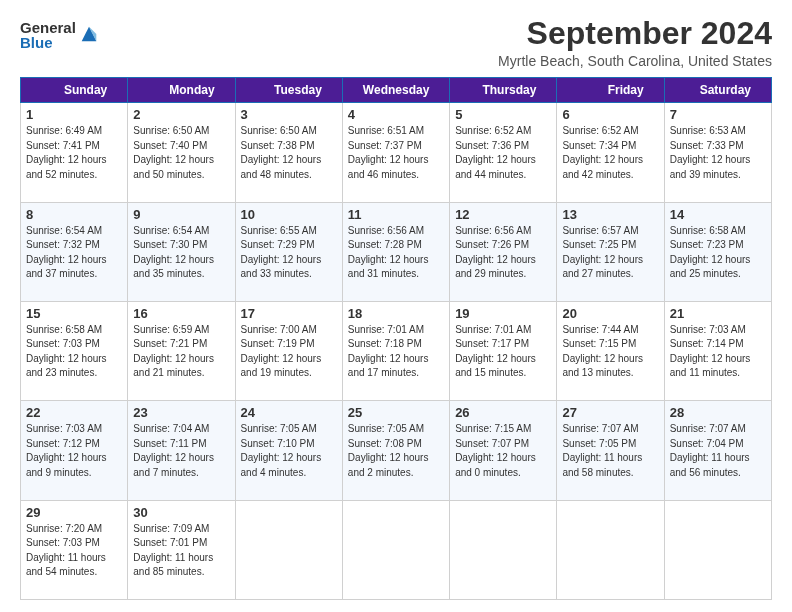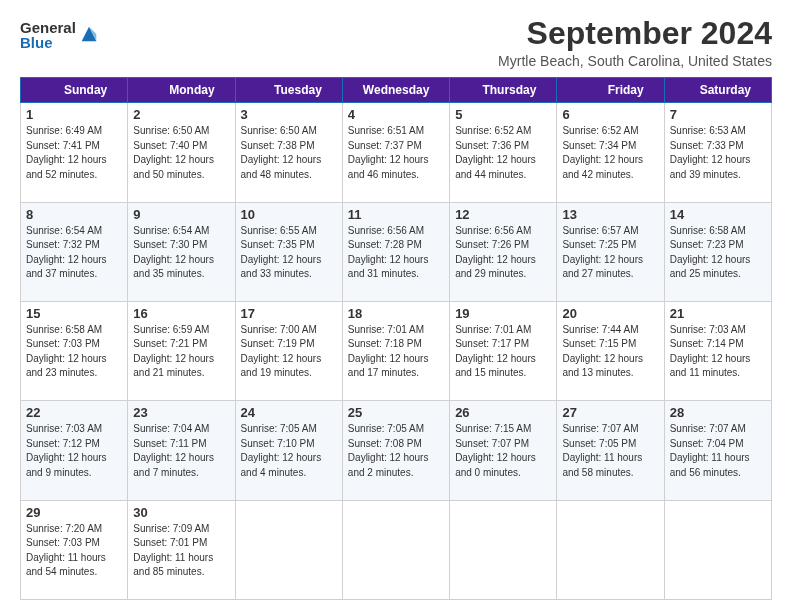--- a/index.html
+++ b/index.html
@@ -214,21 +214,21 @@
         <div class="day-info">
           <span>Sunrise: 6:54 AM</span><br>
           <span>Sunset: 7:30 PM</span><br>
           <span>Daylight: 12 hours and 35 minutes.</span>
         </div>
       </td>
           <td>
         <span class="day-num">10</span>
         <div class="day-info">
           <span>Sunrise: 6:55 AM</span><br>
-          <span>Sunset: 7:35 PM</span><br>
+          <span>Sunset: 7:29 PM</span><br>
           <span>Daylight: 12 hours and 33 minutes.</span>
         </div>
       </td>
           <td>
         <span class="day-num">11</span>
         <div class="day-info">
           <span>Sunrise: 6:56 AM</span><br>
           <span>Sunset: 7:28 PM</span><br>
           <span>Daylight: 12 hours and 31 minutes.</span>
         </div>

